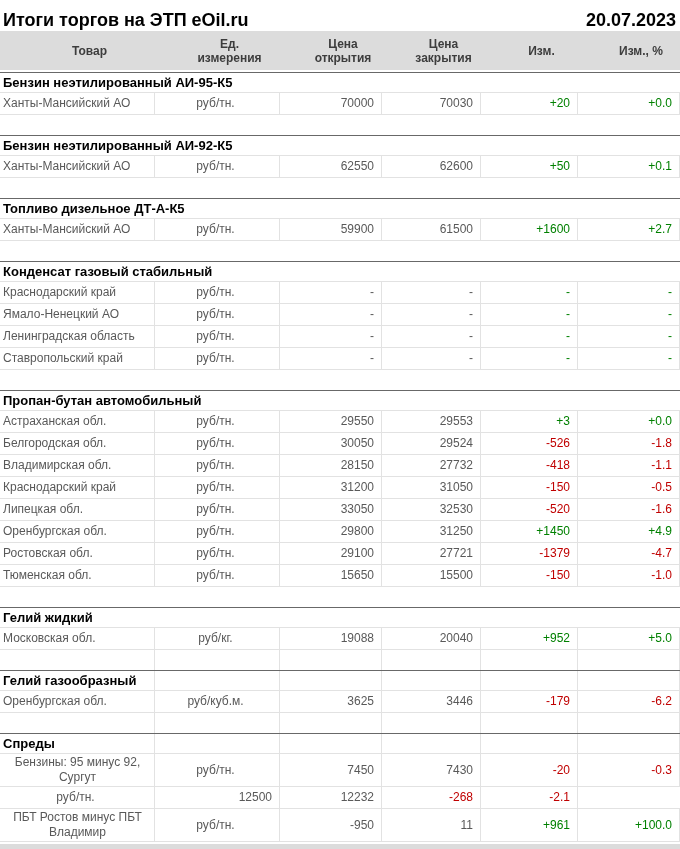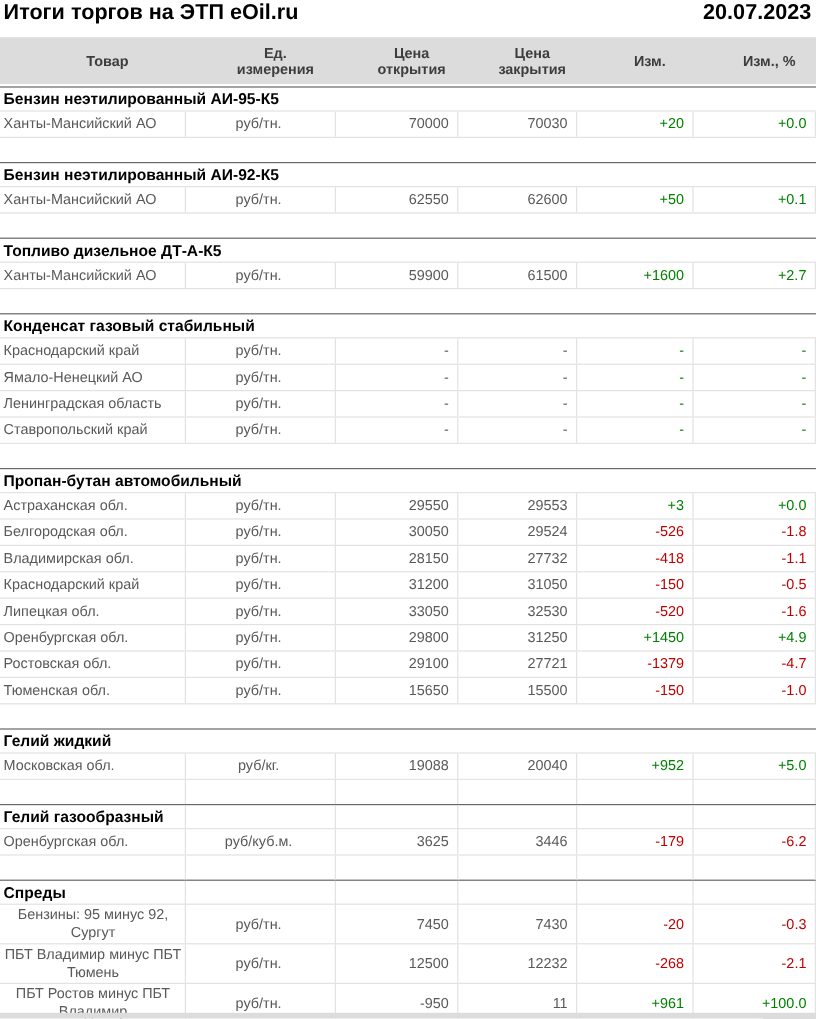--- a/index.html
+++ b/index.html
@@ -7,21 +7,21 @@
   .page {
     position:relative;
     width:680px; height:849px;
     background:#fff;
     font-family:"Liberation Sans", sans-serif;
     overflow:hidden;
   }
   
   .titlebar {
     height:31px;
-    display:flex; justify-content:space-between; align-items:flex-start;
+    display:flex; justify-content:space-between; align-items:flex-end;
     padding:0 4px 0 3px;
   }
   .page-title, .page-date { font-size:18px; font-weight:bold; color:#000; letter-spacing:0; }
 
   
   .colheader {
     display:grid;
     grid-template-columns:155px 125px 102px 99px 97px 102px;
     background:var(--header-bg, #dcdcdc);
     height:39px;
@@ -319,21 +319,20 @@
         </div>
         <div class="row">
           <div class="cell product">Бензины: 95 минус 92, Сургут</div>
           <div class="cell unit">руб/тн.</div>
           <div class="cell num">7450</div>
           <div class="cell num">7430</div>
           <div class="cell num neg">-20</div>
           <div class="cell num neg">-0.3</div>
         </div>
         <div class="row">
-          <div class="cell product">ПБТ Владимир минус ПБТ Тюмень</div>
           <div class="cell unit">руб/тн.</div>
           <div class="cell num">12500</div>
           <div class="cell num">12232</div>
           <div class="cell num neg">-268</div>
           <div class="cell num neg">-2.1</div>
         </div>
         <div class="row">
           <div class="cell product">ПБТ Ростов минус ПБТ Владимир</div>
           <div class="cell unit">руб/тн.</div>
           <div class="cell num">-950</div>

